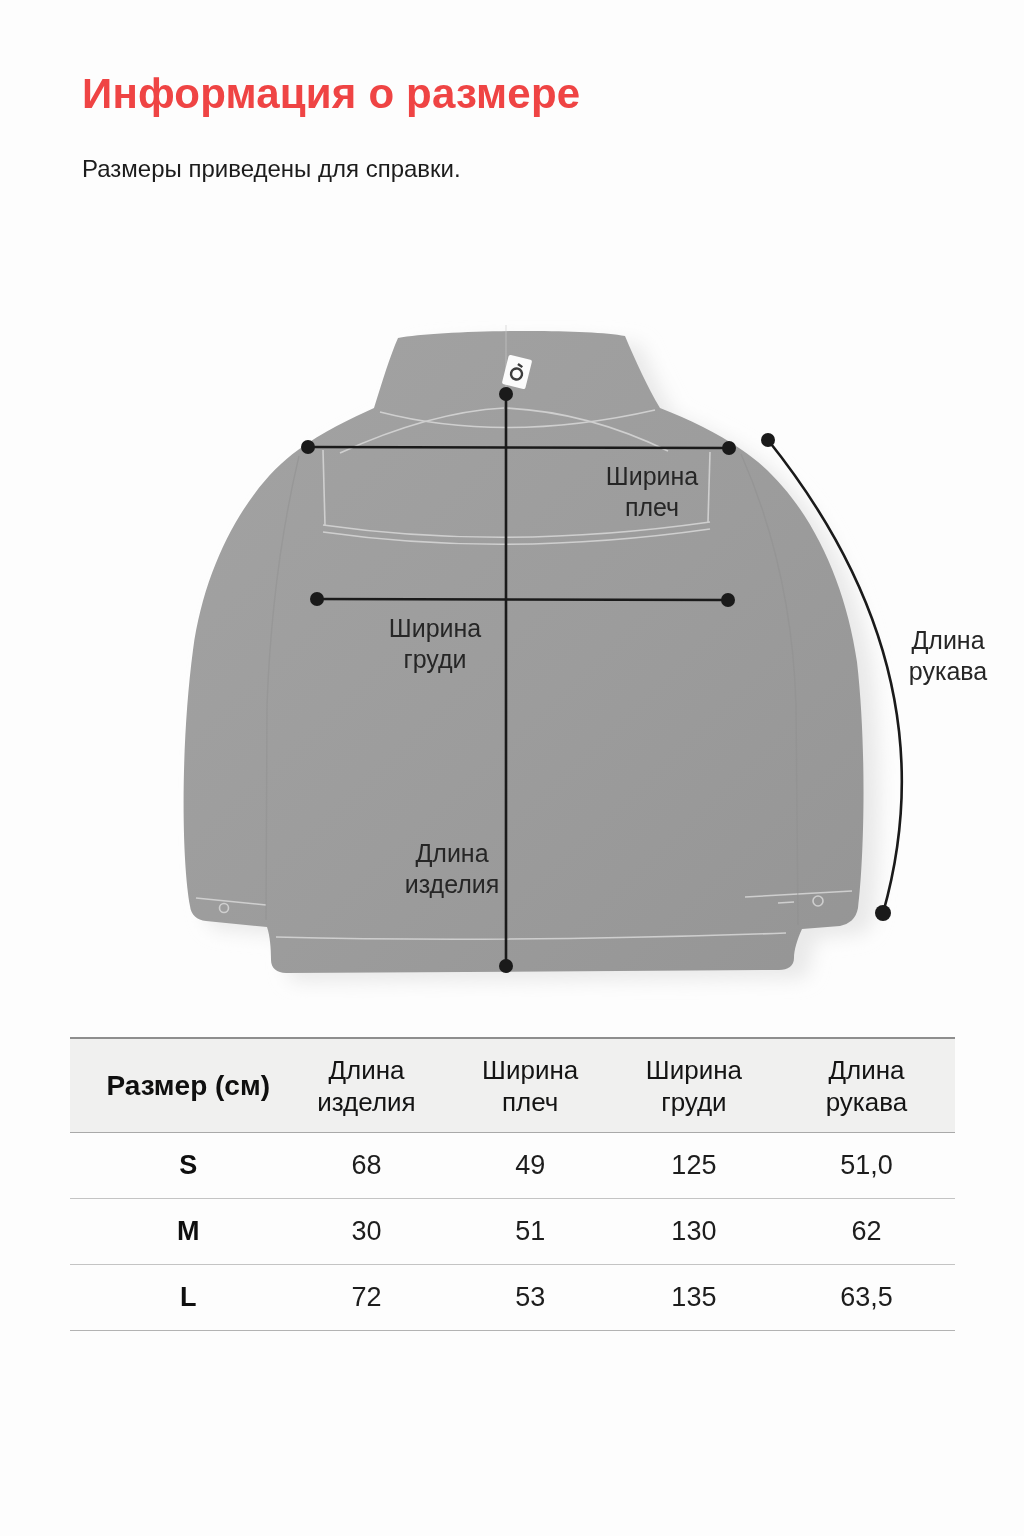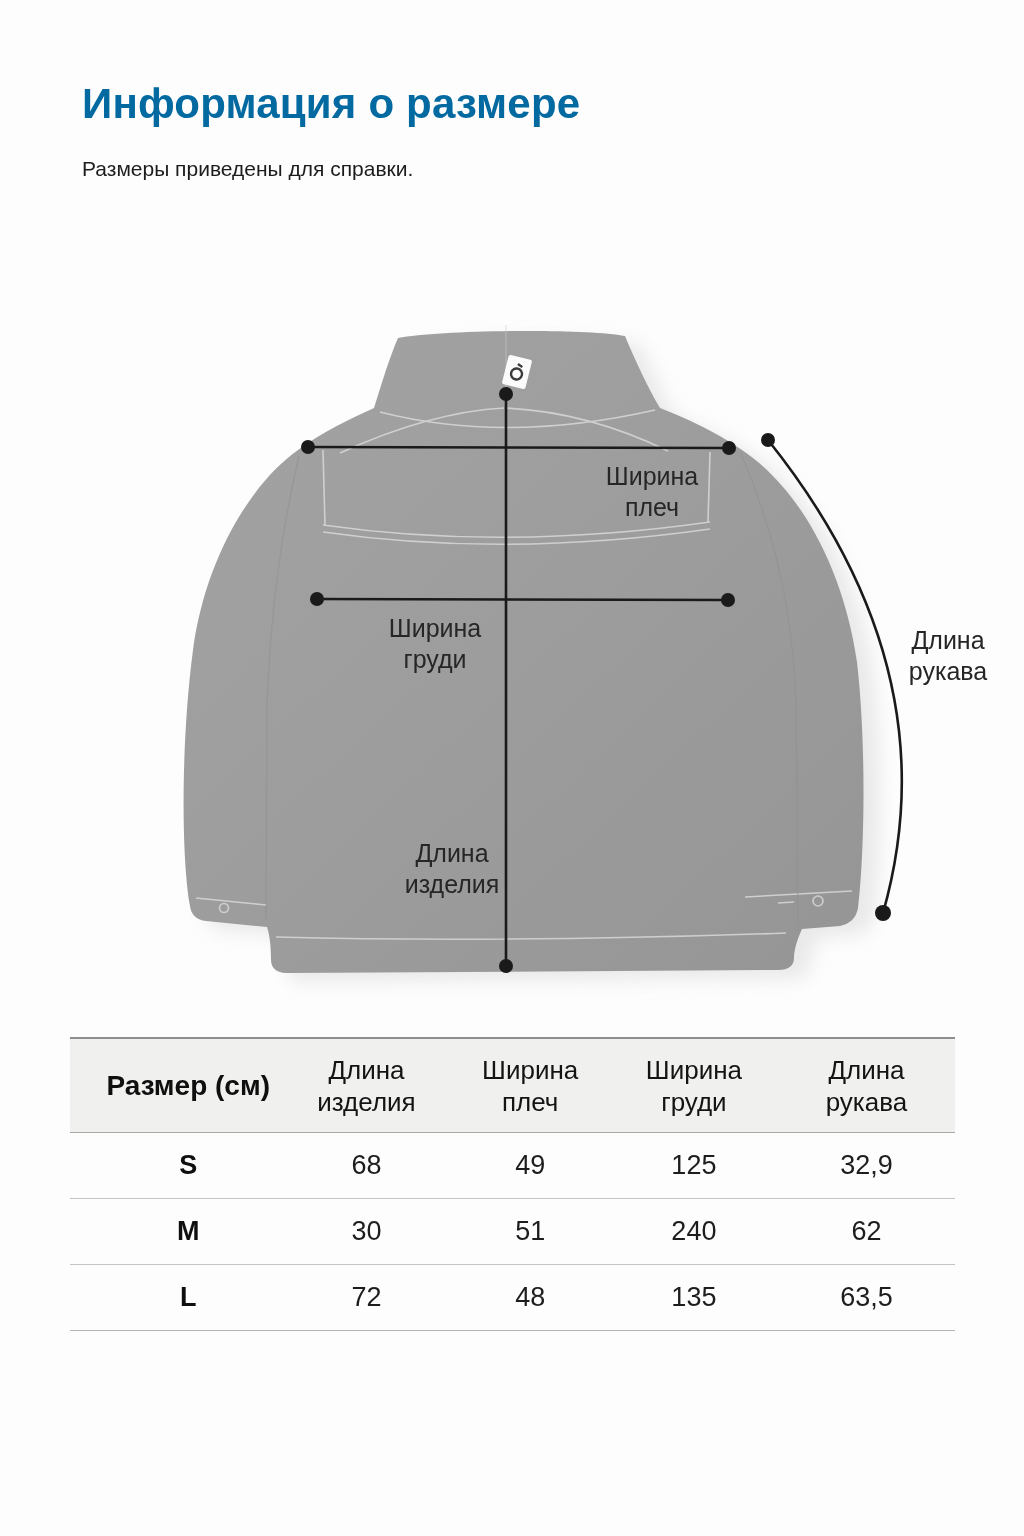--- a/index.html
+++ b/index.html
@@ -4,26 +4,26 @@
 <style>
   html,body{margin:0;padding:0;}
   body{
     width:1024px;height:1536px;position:relative;
     background:#fdfdfd;
     font-family:"Liberation Sans","DejaVu Sans",sans-serif;
     color:#161616;
     overflow:hidden;
   }
   .page-title{
-    position:absolute;left:82px;top:80px;margin:0;
-    font-size:42px;font-weight:800;letter-spacing:.2px;color:#0369a1;
+    position:absolute;left:82px;top:70px;margin:0;
+    font-size:42px;font-weight:800;letter-spacing:.2px;color:#ef4444;
   }
   .note{
     position:absolute;left:82px;top:146px;margin:0;
-    font-size:21px;line-height:45px;font-weight:400;color:#1c1c1c;
+    font-size:24px;line-height:45px;font-weight:400;color:#1c1c1c;
   }
   .note span{display:block;}
   .diagram{position:absolute;left:0;top:320px;width:1024px;height:680px;}
   .diagram svg{position:absolute;left:0;top:0;}
   .dlabel{
     position:absolute;text-align:center;
     font-size:25px;line-height:31px;color:#262626;font-weight:400;
   }
   .dlabel span{display:block;}
   .lbl-shoulder{left:562px;top:141px;width:180px;}
@@ -177,29 +177,29 @@
       <span class="hline">Длина</span>
       <span class="hline">рукава</span>
     </div>
   </div>
 
   <div class="trow body">
     <div class="tcell size-col">S</div>
     <div class="tcell">68</div>
     <div class="tcell">49</div>
     <div class="tcell">125</div>
-    <div class="tcell">32,9</div>
+    <div class="tcell">51,0</div>
   </div>
   <div class="trow body">
     <div class="tcell size-col">M</div>
     <div class="tcell">30</div>
     <div class="tcell">51</div>
-    <div class="tcell">240</div>
+    <div class="tcell">130</div>
     <div class="tcell">62</div>
   </div>
   <div class="trow body">
     <div class="tcell size-col">L</div>
     <div class="tcell">72</div>
-    <div class="tcell">48</div>
+    <div class="tcell">53</div>
     <div class="tcell">135</div>
     <div class="tcell">63,5</div>
   </div>
 </div>
 
 </body></html>

